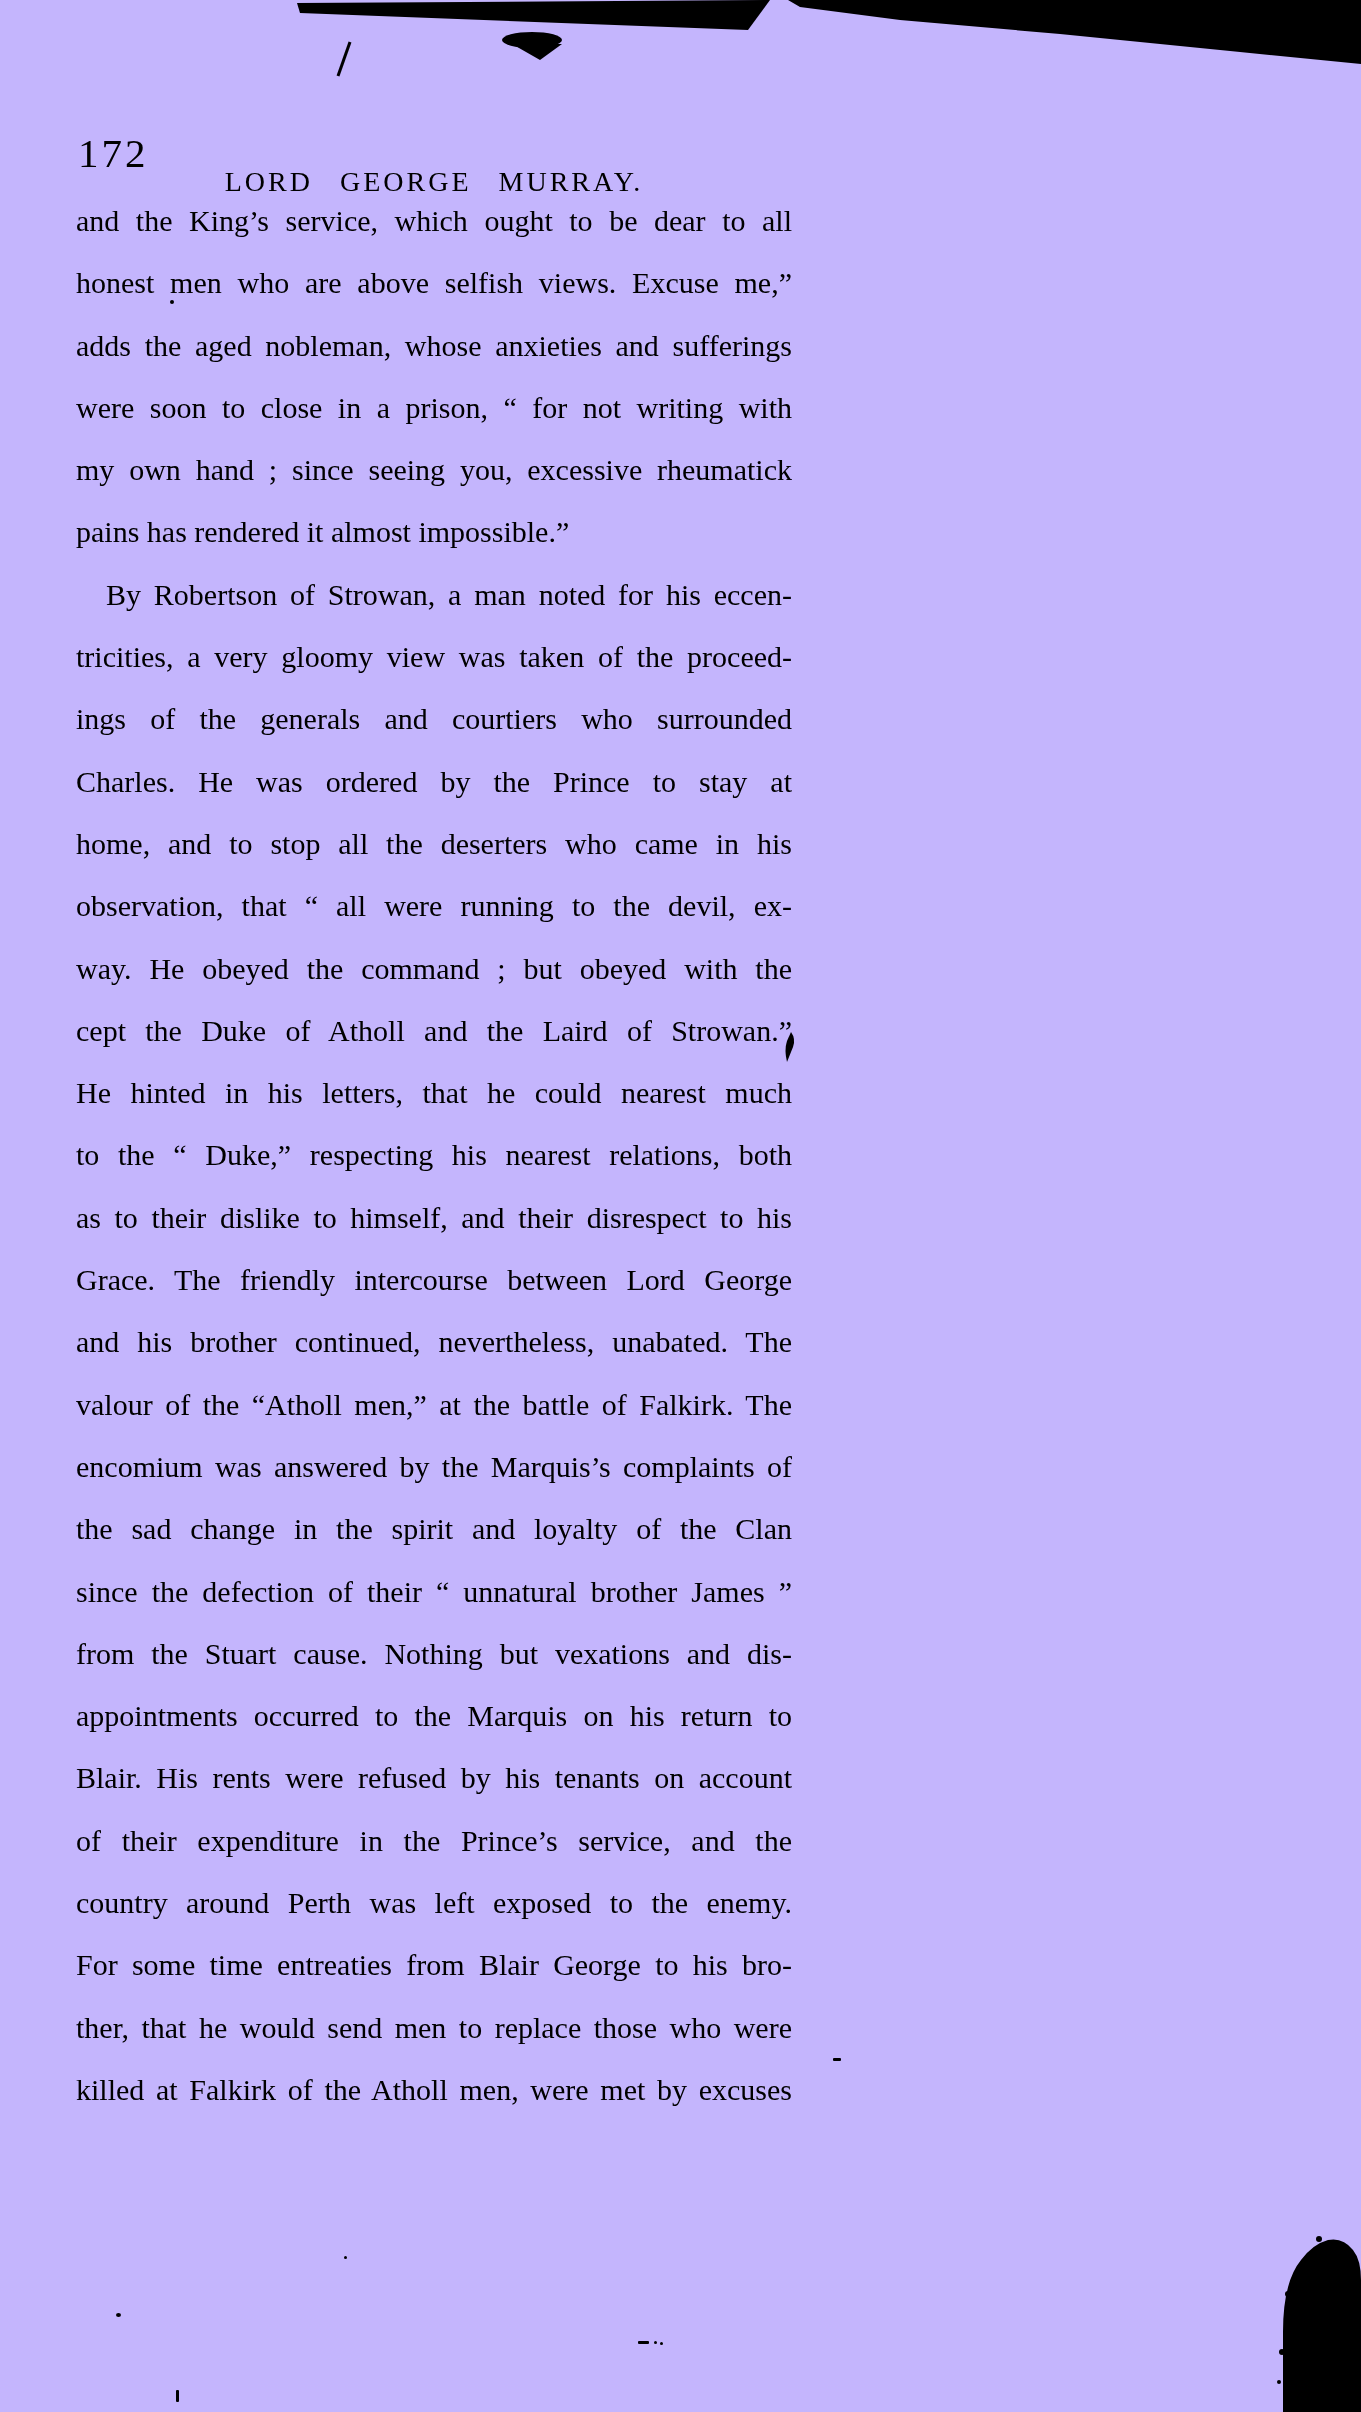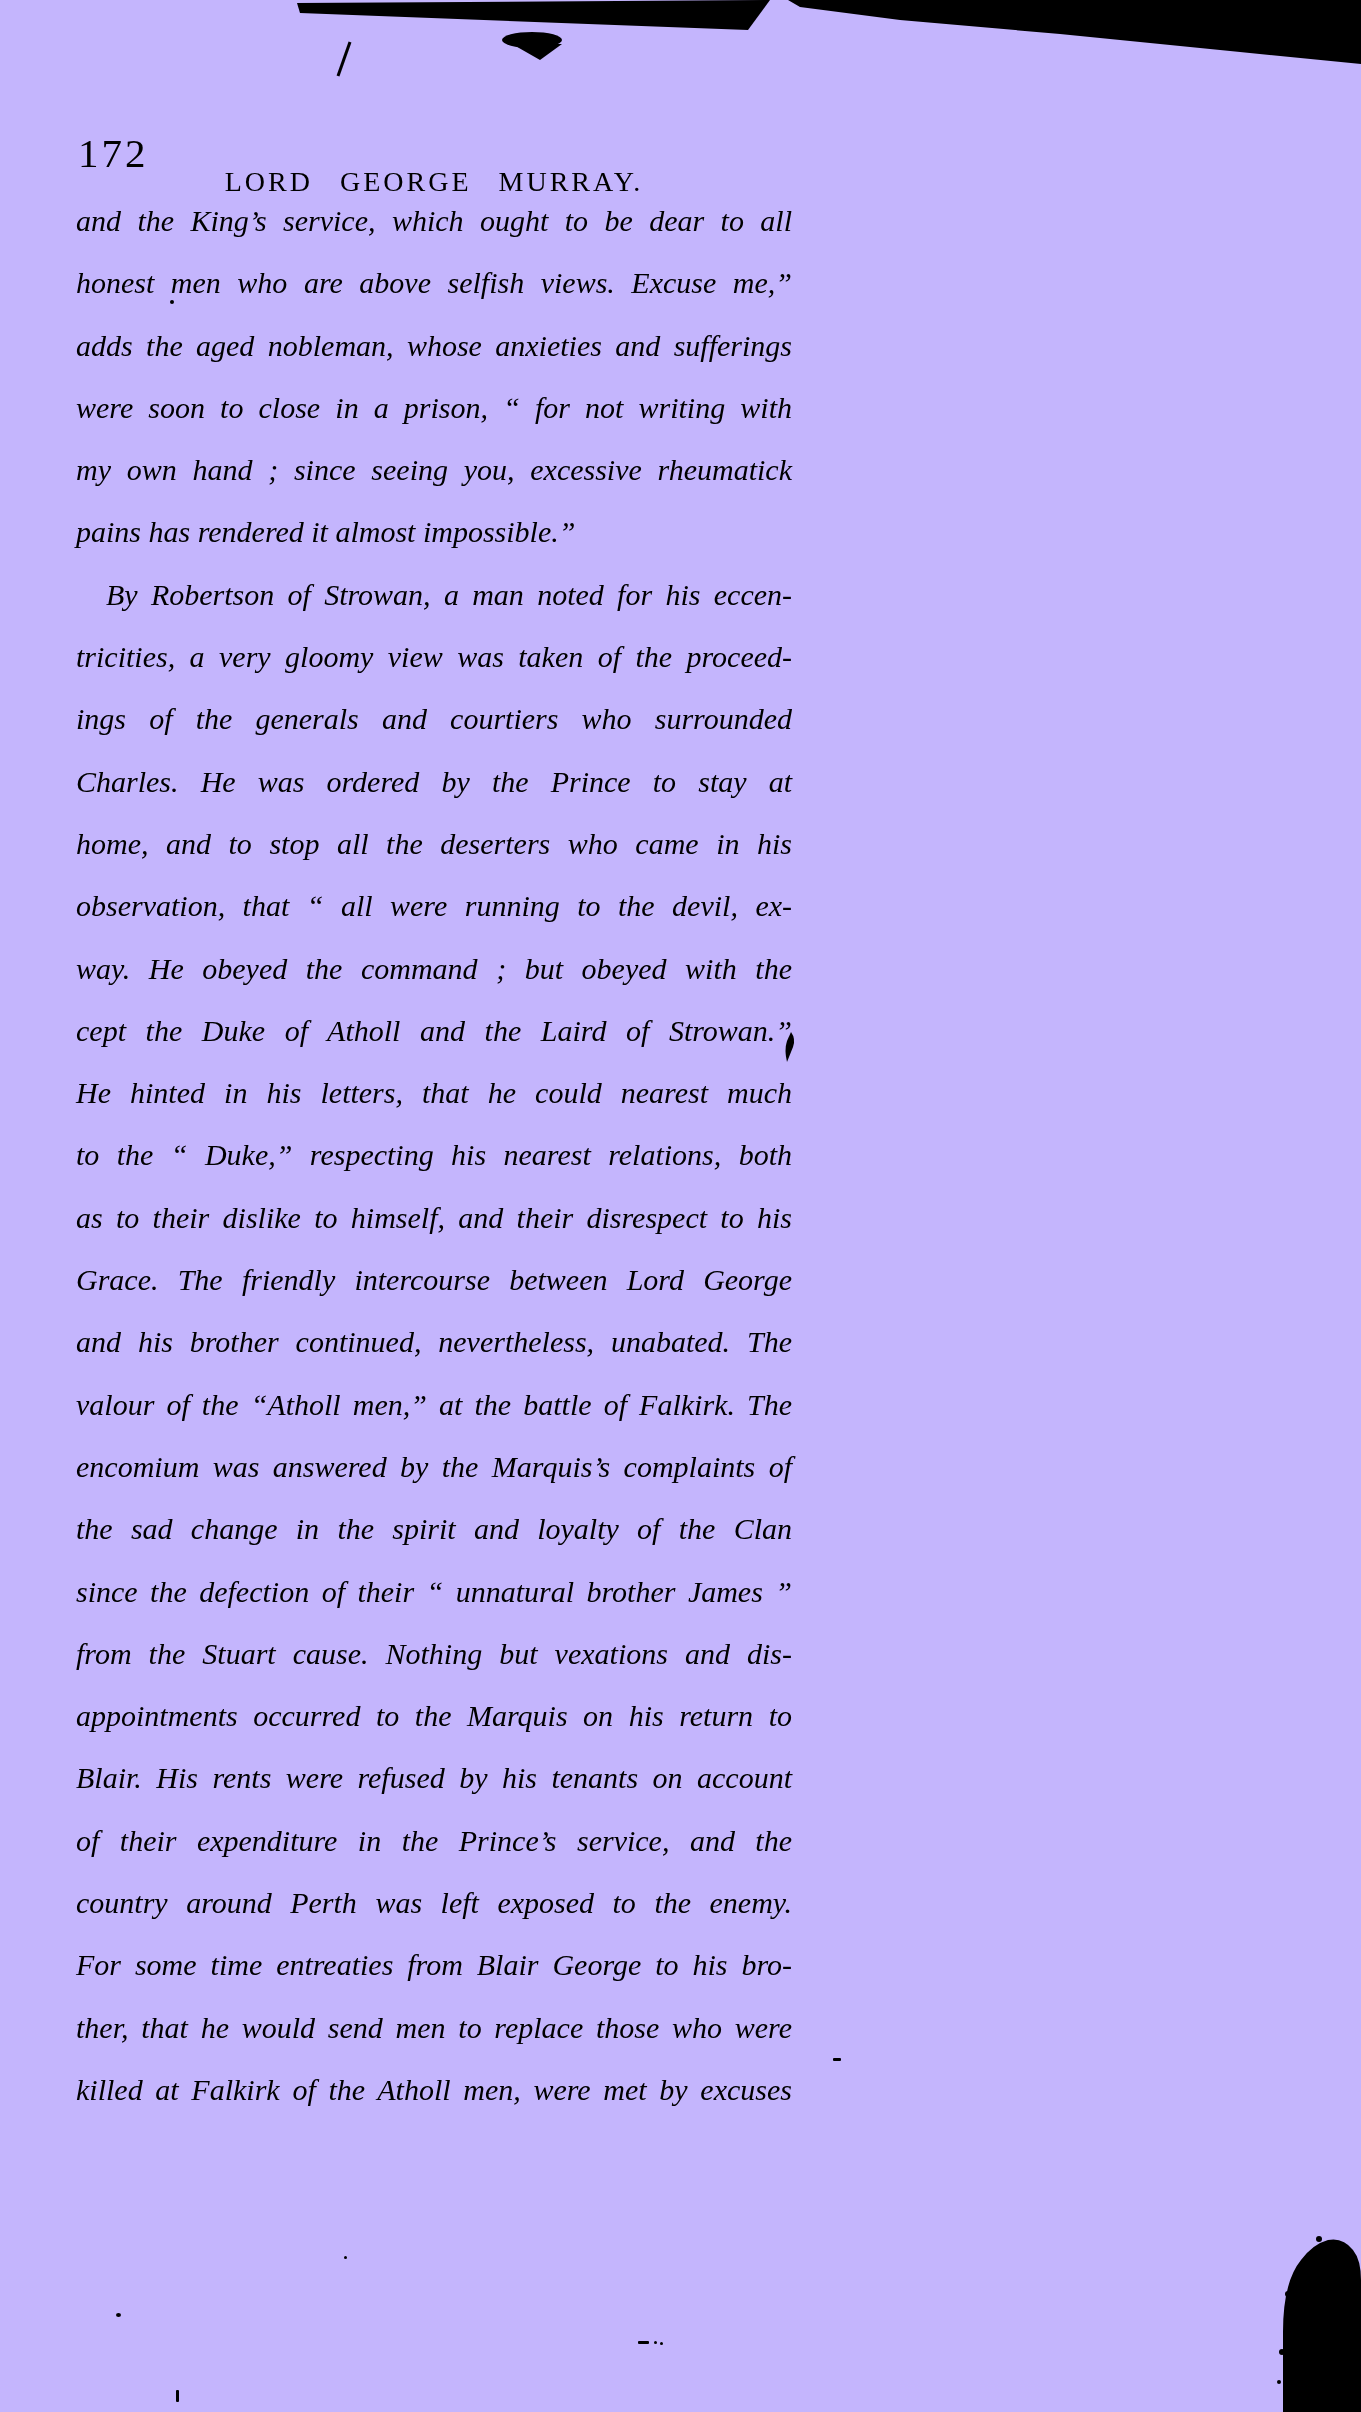--- a/index.html
+++ b/index.html
@@ -25,21 +25,20 @@
   }
   
   .textblock{
     position:absolute;left:76px;top:190px;width:716px;
     font-size:30px;
   }
   .line{
     height:62.3px;line-height:62.3px;
     text-align:justify;
     text-align-last:justify;
-    font-style:italic;
   }
   .line.ragged{text-align-last:left;}
   .line.indent{text-indent:30px;}
   
   .artifact{position:absolute;display:block;}
   .speck{position:absolute;background:#000;border-radius:50%;}
 </style>
 </head>
 <body>
 

